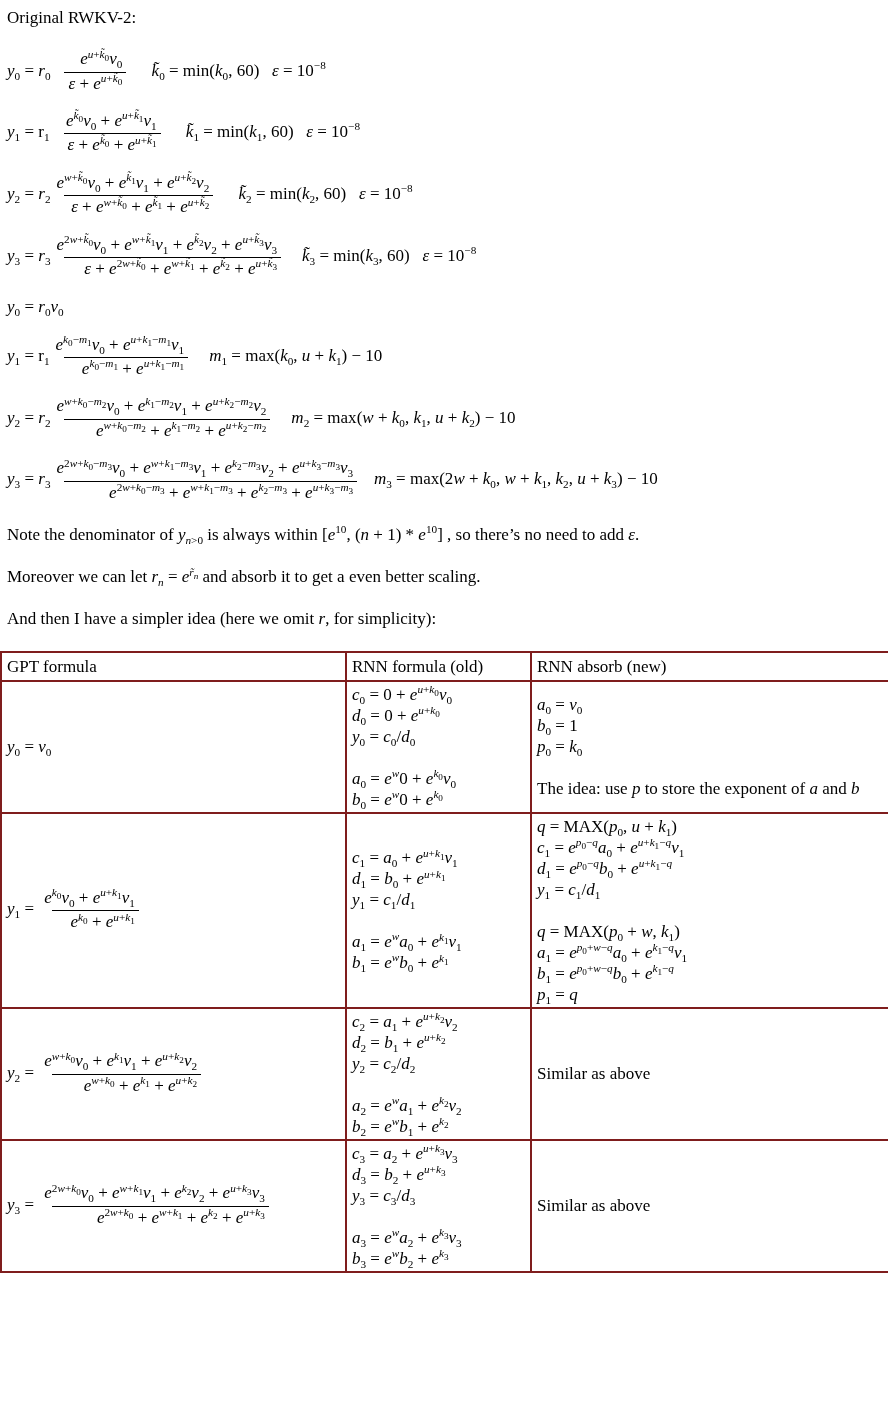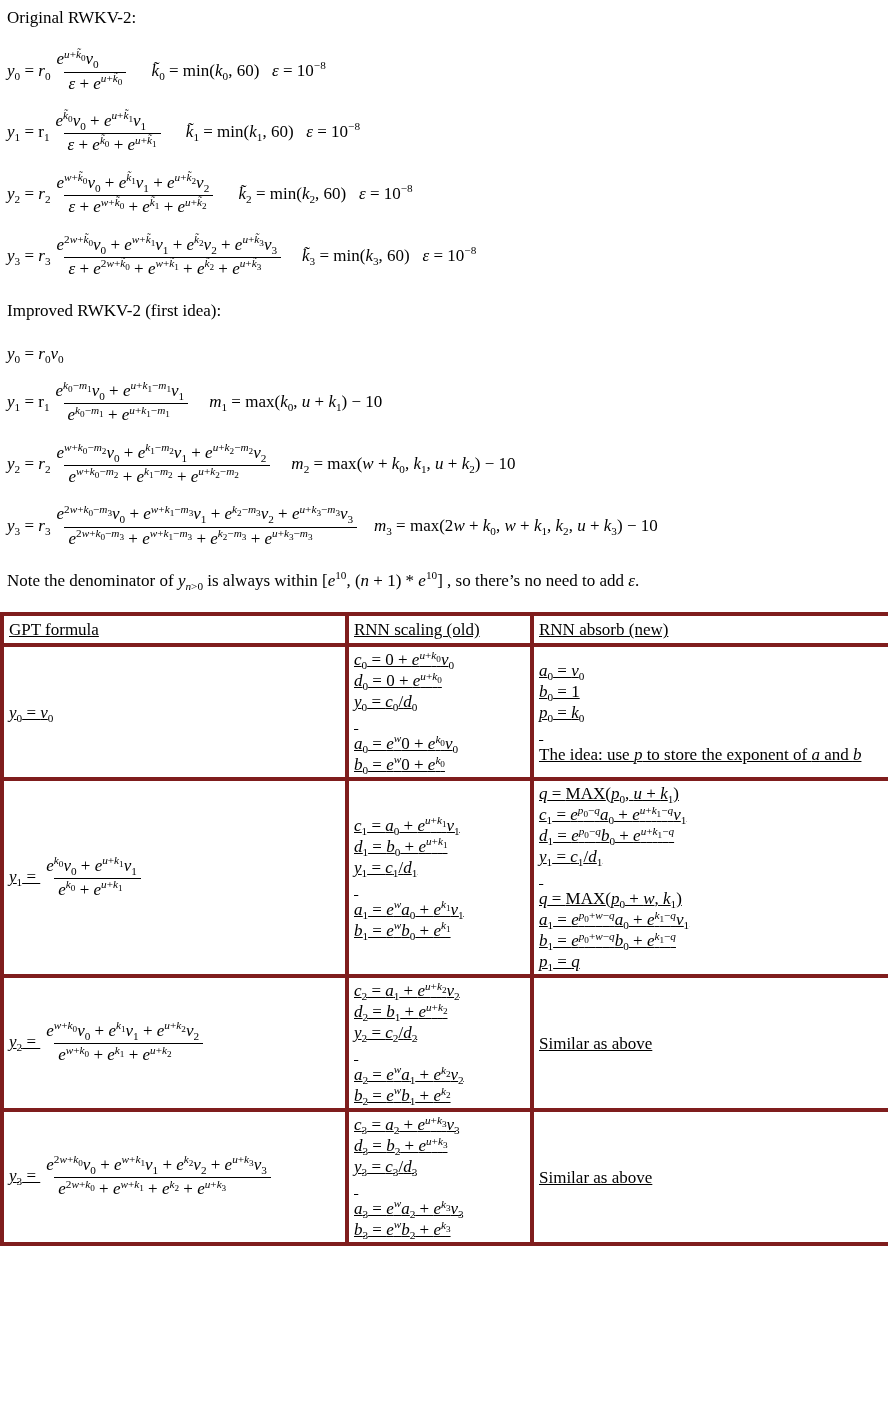--- a/index.html
+++ b/index.html
@@ -21,78 +21,78 @@
   .math { white-space: nowrap; }
   .it { font-style: italic; }
   .up, .up .it { font-style: normal; }
   sup, sub { line-height: 0; font-size: 66%; }
   sup { vertical-align: super; }
   sub { vertical-align: sub; }
   sup sub, sup sup, sub sub { font-size: 82%; }
   .frac {
     display: inline-block;
     vertical-align: middle;
-    text-align: left;
+    text-align: right;
     margin: 0 4px 0 2px;
     line-height: 1.2;
   }
   .fn { display: block; padding: 0 4px 2px; }
   .fd { display: block; border-top: 1px solid #000; padding: 1px 4px 0; margin-left: 12px; }
 
   
   table.cmp {
     border-collapse: collapse;
     table-layout: fixed;
     width: 888px;
     margin-top: 20px;
   }
   .cmp th, .cmp td {
-    border: 4px solid #7f1d1d;
+    border: 2px solid #7f1d1d;
     font-weight: normal;
     text-align: left;
     padding: 2px 5px;
     vertical-align: middle;
     overflow: hidden;
-    text-decoration: underline;
   }
   .cmp th { padding: 3px 5px; line-height: 21px; }
   .mline { line-height: 21px; white-space: nowrap; }
   td.gpt { white-space: nowrap; }
 </style>
 </head>
 <body>
 
 <div class="page">
 
   <p class="para">Original RWKV-2:</p>
 
   <div class="formula"><span class="math"><span class="it">y</span><sub><span class="rm">0</span></sub><span class="rm"> = </span><span class="it">r</span><sub><span class="rm">0</span></sub><span class="frac"><span class="fn"><span class="it">e</span><sup><span class="it">u</span><span class="rm">+</span><span class="it">k̃</span><sub><span class="rm">0</span></sub></sup><span class="it">v</span><sub><span class="rm">0</span></sub></span><span class="fd"><span class="it">ε</span><span class="rm"> + </span><span class="it">e</span><sup><span class="it">u</span><span class="rm">+</span><span class="it">k̃</span><sub><span class="rm">0</span></sub></sup></span></span><span class="rm">&nbsp;&nbsp;&nbsp;&nbsp;&nbsp;</span><span class="it">k̃</span><sub><span class="rm">0</span></sub><span class="rm"> = </span><span class="up"><span class="it">min</span></span><span class="rm">(</span><span class="it">k</span><sub><span class="rm">0</span></sub><span class="rm">, 60)&nbsp;&nbsp;&nbsp;</span><span class="it">ε</span><span class="rm"> = 10</span><sup><span class="rm">−8</span></sup></span></div>
   <div class="formula"><span class="math"><span class="it">y</span><sub><span class="rm">1</span></sub><span class="rm"> = </span><span class="up"><span class="it">r</span></span><sub><span class="rm">1</span></sub><span class="frac"><span class="fn"><span class="it">e</span><sup><span class="it">k̃</span><sub><span class="rm">0</span></sub></sup><span class="it">v</span><sub><span class="rm">0</span></sub><span class="rm"> + </span><span class="it">e</span><sup><span class="it">u</span><span class="rm">+</span><span class="it">k̃</span><sub><span class="rm">1</span></sub></sup><span class="it">v</span><sub><span class="rm">1</span></sub></span><span class="fd"><span class="it">ε</span><span class="rm"> + </span><span class="it">e</span><sup><span class="it">k̃</span><sub><span class="rm">0</span></sub></sup><span class="rm"> + </span><span class="it">e</span><sup><span class="it">u</span><span class="rm">+</span><span class="it">k̃</span><sub><span class="rm">1</span></sub></sup></span></span><span class="rm">&nbsp;&nbsp;&nbsp;&nbsp;&nbsp;</span><span class="it">k̃</span><sub><span class="rm">1</span></sub><span class="rm"> = </span><span class="up"><span class="it">min</span></span><span class="rm">(</span><span class="it">k</span><sub><span class="rm">1</span></sub><span class="rm">, 60)&nbsp;&nbsp;&nbsp;</span><span class="it">ε</span><span class="rm"> = 10</span><sup><span class="rm">−8</span></sup></span></div>
   <div class="formula"><span class="math"><span class="it">y</span><sub><span class="rm">2</span></sub><span class="rm"> = </span><span class="it">r</span><sub><span class="rm">2</span></sub><span class="frac"><span class="fn"><span class="it">e</span><sup><span class="it">w</span><span class="rm">+</span><span class="it">k̃</span><sub><span class="rm">0</span></sub></sup><span class="it">v</span><sub><span class="rm">0</span></sub><span class="rm"> + </span><span class="it">e</span><sup><span class="it">k̃</span><sub><span class="rm">1</span></sub></sup><span class="it">v</span><sub><span class="rm">1</span></sub><span class="rm"> + </span><span class="it">e</span><sup><span class="it">u</span><span class="rm">+</span><span class="it">k̃</span><sub><span class="rm">2</span></sub></sup><span class="it">v</span><sub><span class="rm">2</span></sub></span><span class="fd"><span class="it">ε</span><span class="rm"> + </span><span class="it">e</span><sup><span class="it">w</span><span class="rm">+</span><span class="it">k̃</span><sub><span class="rm">0</span></sub></sup><span class="rm"> + </span><span class="it">e</span><sup><span class="it">k̃</span><sub><span class="rm">1</span></sub></sup><span class="rm"> + </span><span class="it">e</span><sup><span class="it">u</span><span class="rm">+</span><span class="it">k̃</span><sub><span class="rm">2</span></sub></sup></span></span><span class="rm">&nbsp;&nbsp;&nbsp;&nbsp;&nbsp;</span><span class="it">k̃</span><sub><span class="rm">2</span></sub><span class="rm"> = </span><span class="up"><span class="it">min</span></span><span class="rm">(</span><span class="it">k</span><sub><span class="rm">2</span></sub><span class="rm">, 60)&nbsp;&nbsp;&nbsp;</span><span class="it">ε</span><span class="rm"> = 10</span><sup><span class="rm">−8</span></sup></span></div>
   <div class="formula"><span class="math"><span class="it">y</span><sub><span class="rm">3</span></sub><span class="rm"> = </span><span class="it">r</span><sub><span class="rm">3</span></sub><span class="frac"><span class="fn"><span class="it">e</span><sup><span class="rm">2</span><span class="it">w</span><span class="rm">+</span><span class="it">k̃</span><sub><span class="rm">0</span></sub></sup><span class="it">v</span><sub><span class="rm">0</span></sub><span class="rm"> + </span><span class="it">e</span><sup><span class="it">w</span><span class="rm">+</span><span class="it">k̃</span><sub><span class="rm">1</span></sub></sup><span class="it">v</span><sub><span class="rm">1</span></sub><span class="rm"> + </span><span class="it">e</span><sup><span class="it">k̃</span><sub><span class="rm">2</span></sub></sup><span class="it">v</span><sub><span class="rm">2</span></sub><span class="rm"> + </span><span class="it">e</span><sup><span class="it">u</span><span class="rm">+</span><span class="it">k̃</span><sub><span class="rm">3</span></sub></sup><span class="it">v</span><sub><span class="rm">3</span></sub></span><span class="fd"><span class="it">ε</span><span class="rm"> + </span><span class="it">e</span><sup><span class="rm">2</span><span class="it">w</span><span class="rm">+</span><span class="it">k̃</span><sub><span class="rm">0</span></sub></sup><span class="rm"> + </span><span class="it">e</span><sup><span class="it">w</span><span class="rm">+</span><span class="it">k̃</span><sub><span class="rm">1</span></sub></sup><span class="rm"> + </span><span class="it">e</span><sup><span class="it">k̃</span><sub><span class="rm">2</span></sub></sup><span class="rm"> + </span><span class="it">e</span><sup><span class="it">u</span><span class="rm">+</span><span class="it">k̃</span><sub><span class="rm">3</span></sub></sup></span></span><span class="rm">&nbsp;&nbsp;&nbsp;&nbsp;</span><span class="it">k̃</span><sub><span class="rm">3</span></sub><span class="rm"> = </span><span class="up"><span class="it">min</span></span><span class="rm">(</span><span class="it">k</span><sub><span class="rm">3</span></sub><span class="rm">, 60)&nbsp;&nbsp;&nbsp;</span><span class="it">ε</span><span class="rm"> = 10</span><sup><span class="rm">−8</span></sup></span></div>
 
-  <p class="para">Improved RWKV-2 (first idea):</p>
 
   <div class="formula"><span class="math"><span class="it">y</span><sub><span class="rm">0</span></sub><span class="rm"> = </span><span class="it">r</span><sub><span class="rm">0</span></sub><span class="it">v</span><sub><span class="rm">0</span></sub></span></div>
   <div class="formula"><span class="math"><span class="it">y</span><sub><span class="rm">1</span></sub><span class="rm"> = </span><span class="up"><span class="it">r</span></span><sub><span class="rm">1</span></sub><span class="frac"><span class="fn"><span class="it">e</span><sup><span class="it">k</span><sub><span class="rm">0</span></sub><span class="rm">−</span><span class="it">m</span><sub><span class="rm">1</span></sub></sup><span class="it">v</span><sub><span class="rm">0</span></sub><span class="rm"> + </span><span class="it">e</span><sup><span class="it">u</span><span class="rm">+</span><span class="it">k</span><sub><span class="rm">1</span></sub><span class="rm">−</span><span class="it">m</span><sub><span class="rm">1</span></sub></sup><span class="it">v</span><sub><span class="rm">1</span></sub></span><span class="fd"><span class="it">e</span><sup><span class="it">k</span><sub><span class="rm">0</span></sub><span class="rm">−</span><span class="it">m</span><sub><span class="rm">1</span></sub></sup><span class="rm"> + </span><span class="it">e</span><sup><span class="it">u</span><span class="rm">+</span><span class="it">k</span><sub><span class="rm">1</span></sub><span class="rm">−</span><span class="it">m</span><sub><span class="rm">1</span></sub></sup></span></span><span class="rm">&nbsp;&nbsp;&nbsp;&nbsp;</span><span class="it">m</span><sub><span class="rm">1</span></sub><span class="rm"> = </span><span class="up"><span class="it">max</span></span><span class="rm">(</span><span class="it">k</span><sub><span class="rm">0</span></sub><span class="rm">, </span><span class="it">u</span><span class="rm"> + </span><span class="it">k</span><sub><span class="rm">1</span></sub><span class="rm">) − 10</span></span></div>
   <div class="formula"><span class="math"><span class="it">y</span><sub><span class="rm">2</span></sub><span class="rm"> = </span><span class="it">r</span><sub><span class="rm">2</span></sub><span class="frac"><span class="fn"><span class="it">e</span><sup><span class="it">w</span><span class="rm">+</span><span class="it">k</span><sub><span class="rm">0</span></sub><span class="rm">−</span><span class="it">m</span><sub><span class="rm">2</span></sub></sup><span class="it">v</span><sub><span class="rm">0</span></sub><span class="rm"> + </span><span class="it">e</span><sup><span class="it">k</span><sub><span class="rm">1</span></sub><span class="rm">−</span><span class="it">m</span><sub><span class="rm">2</span></sub></sup><span class="it">v</span><sub><span class="rm">1</span></sub><span class="rm"> + </span><span class="it">e</span><sup><span class="it">u</span><span class="rm">+</span><span class="it">k</span><sub><span class="rm">2</span></sub><span class="rm">−</span><span class="it">m</span><sub><span class="rm">2</span></sub></sup><span class="it">v</span><sub><span class="rm">2</span></sub></span><span class="fd"><span class="it">e</span><sup><span class="it">w</span><span class="rm">+</span><span class="it">k</span><sub><span class="rm">0</span></sub><span class="rm">−</span><span class="it">m</span><sub><span class="rm">2</span></sub></sup><span class="rm"> + </span><span class="it">e</span><sup><span class="it">k</span><sub><span class="rm">1</span></sub><span class="rm">−</span><span class="it">m</span><sub><span class="rm">2</span></sub></sup><span class="rm"> + </span><span class="it">e</span><sup><span class="it">u</span><span class="rm">+</span><span class="it">k</span><sub><span class="rm">2</span></sub><span class="rm">−</span><span class="it">m</span><sub><span class="rm">2</span></sub></sup></span></span><span class="rm">&nbsp;&nbsp;&nbsp;&nbsp;</span><span class="it">m</span><sub><span class="rm">2</span></sub><span class="rm"> = </span><span class="up"><span class="it">max</span></span><span class="rm">(</span><span class="it">w</span><span class="rm"> + </span><span class="it">k</span><sub><span class="rm">0</span></sub><span class="rm">,&nbsp;</span><span class="it">k</span><sub><span class="rm">1</span></sub><span class="rm">, </span><span class="it">u</span><span class="rm"> + </span><span class="it">k</span><sub><span class="rm">2</span></sub><span class="rm">) − 10</span></span></div>
   <div class="formula"><span class="math"><span class="it">y</span><sub><span class="rm">3</span></sub><span class="rm"> = </span><span class="it">r</span><sub><span class="rm">3</span></sub><span class="frac"><span class="fn"><span class="it">e</span><sup><span class="rm">2</span><span class="it">w</span><span class="rm">+</span><span class="it">k</span><sub><span class="rm">0</span></sub><span class="rm">−</span><span class="it">m</span><sub><span class="rm">3</span></sub></sup><span class="it">v</span><sub><span class="rm">0</span></sub><span class="rm"> + </span><span class="it">e</span><sup><span class="it">w</span><span class="rm">+</span><span class="it">k</span><sub><span class="rm">1</span></sub><span class="rm">−</span><span class="it">m</span><sub><span class="rm">3</span></sub></sup><span class="it">v</span><sub><span class="rm">1</span></sub><span class="rm"> + </span><span class="it">e</span><sup><span class="it">k</span><sub><span class="rm">2</span></sub><span class="rm">−</span><span class="it">m</span><sub><span class="rm">3</span></sub></sup><span class="it">v</span><sub><span class="rm">2</span></sub><span class="rm"> + </span><span class="it">e</span><sup><span class="it">u</span><span class="rm">+</span><span class="it">k</span><sub><span class="rm">3</span></sub><span class="rm">−</span><span class="it">m</span><sub><span class="rm">3</span></sub></sup><span class="it">v</span><sub><span class="rm">3</span></sub></span><span class="fd"><span class="it">e</span><sup><span class="rm">2</span><span class="it">w</span><span class="rm">+</span><span class="it">k</span><sub><span class="rm">0</span></sub><span class="rm">−</span><span class="it">m</span><sub><span class="rm">3</span></sub></sup><span class="rm"> + </span><span class="it">e</span><sup><span class="it">w</span><span class="rm">+</span><span class="it">k</span><sub><span class="rm">1</span></sub><span class="rm">−</span><span class="it">m</span><sub><span class="rm">3</span></sub></sup><span class="rm"> + </span><span class="it">e</span><sup><span class="it">k</span><sub><span class="rm">2</span></sub><span class="rm">−</span><span class="it">m</span><sub><span class="rm">3</span></sub></sup><span class="rm"> + </span><span class="it">e</span><sup><span class="it">u</span><span class="rm">+</span><span class="it">k</span><sub><span class="rm">3</span></sub><span class="rm">−</span><span class="it">m</span><sub><span class="rm">3</span></sub></sup></span></span><span class="rm">&nbsp;&nbsp;&nbsp;</span><span class="it">m</span><sub><span class="rm">3</span></sub><span class="rm"> = </span><span class="up"><span class="it">max</span></span><span class="rm">(2</span><span class="it">w</span><span class="rm"> + </span><span class="it">k</span><sub><span class="rm">0</span></sub><span class="rm">, </span><span class="it">w</span><span class="rm"> + </span><span class="it">k</span><sub><span class="rm">1</span></sub><span class="rm">,&nbsp;</span><span class="it">k</span><sub><span class="rm">2</span></sub><span class="rm">, </span><span class="it">u</span><span class="rm"> + </span><span class="it">k</span><sub><span class="rm">3</span></sub><span class="rm">) − 10</span></span></div>
 
   <p class="para">Note the denominator of <span class="math"><span class="it">y</span><sub><span class="it">n</span><span class="rm">&gt;0</span></sub></span> is always within <span class="math"><span class="rm">[</span><span class="it">e</span><sup><span class="rm">10</span></sup><span class="rm">, (</span><span class="it">n</span><span class="rm"> + 1) * </span><span class="it">e</span><sup><span class="rm">10</span></sup><span class="rm">]</span></span> , so there’s no need to add <span class="math"><span class="it">ε</span></span>.</p>
+  <p class="para">Moreover we can let <span class="math"><span class="it">r</span><sub><span class="it">n</span></sub><span class="rm"> = </span><span class="it">e</span><sup><span class="it">r̃</span><sub><span class="it">n</span></sub></sup></span> and absorb it to get a even better scaling.</p>
+  <p class="para">And then I have a simpler idea (here we omit <span class="math"><span class="it">r</span></span>, for simplicity):</p>
 
   <table class="cmp">
     <colgroup>
       <col style="width:345px">
       <col style="width:185px">
       <col style="width:358px">
     </colgroup>
     <thead>
       <tr>
         <th>GPT formula</th>
-        <th>RNN scaling (old)</th>
+        <th>RNN formula (old)</th>
         <th>RNN absorb (new)</th>
       </tr>
     </thead>
     <tbody>
       <tr>
         <td class="gpt"><span class="math"><span class="it">y</span><sub><span class="rm">0</span></sub><span class="rm"> = </span><span class="it">v</span><sub><span class="rm">0</span></sub></span></td>
         <td>
             <div class="mline"><span class="math"><span class="it">c</span><sub><span class="rm">0</span></sub><span class="rm"> = 0 + </span><span class="it">e</span><sup><span class="it">u</span><span class="rm">+</span><span class="it">k</span><sub><span class="rm">0</span></sub></sup><span class="it">v</span><sub><span class="rm">0</span></sub></span></div>
             <div class="mline"><span class="math"><span class="it">d</span><sub><span class="rm">0</span></sub><span class="rm"> = 0 + </span><span class="it">e</span><sup><span class="it">u</span><span class="rm">+</span><span class="it">k</span><sub><span class="rm">0</span></sub></sup></span></div>
             <div class="mline"><span class="math"><span class="it">y</span><sub><span class="rm">0</span></sub><span class="rm"> = </span><span class="it">c</span><sub><span class="rm">0</span></sub><span class="rm">/</span><span class="it">d</span><sub><span class="rm">0</span></sub></span></div>

